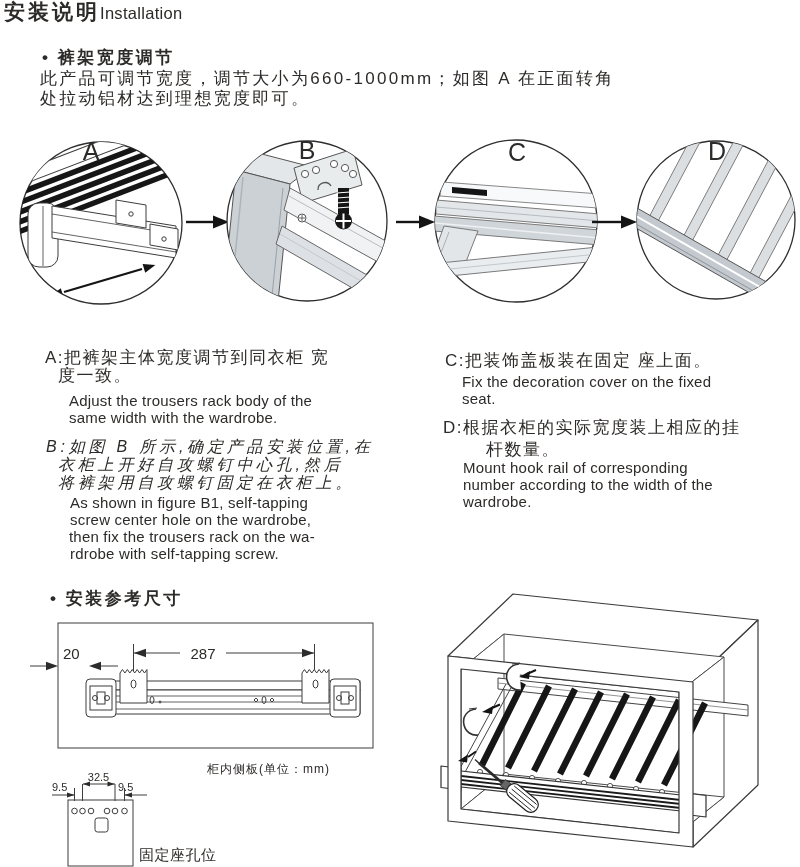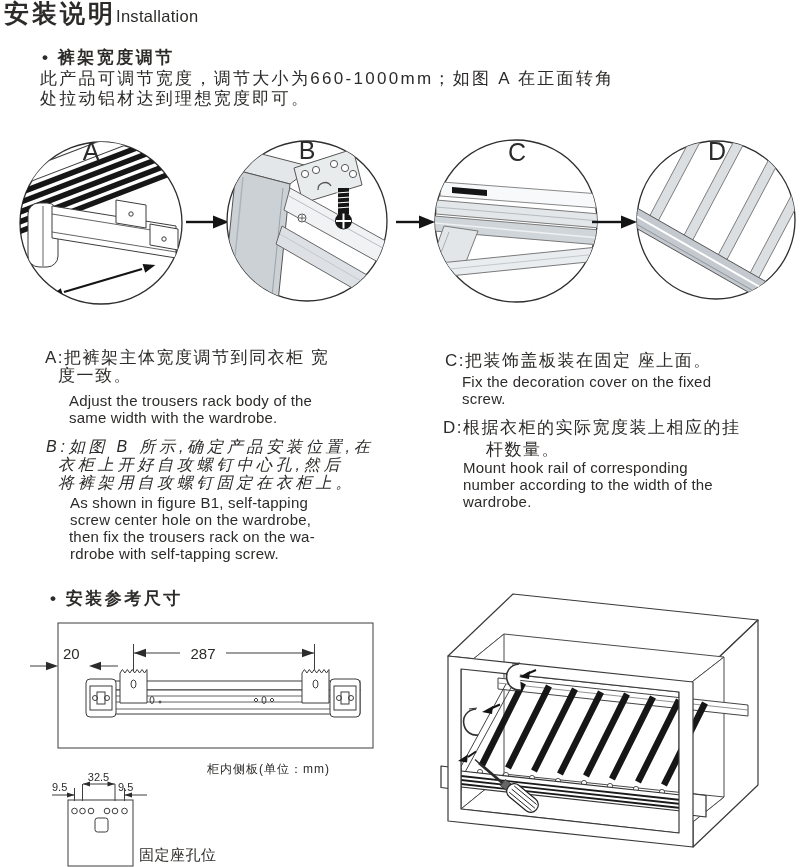--- a/index.html
+++ b/index.html
@@ -2,21 +2,21 @@
 <html><head>
 <meta charset="utf-8">
 <style>
   * { box-sizing: border-box; }
   html,body { margin:0; padding:0; }
   body {
     width:800px; height:867px; background:#ffffff; overflow:hidden; position:relative;
     font-family:"Liberation Sans","DejaVu Sans",sans-serif; color:#2d2b29;
   }
   .abs { position:absolute; white-space:nowrap; line-height:1; }
-  .title-zh { font-size:25px; letter-spacing:3px; font-weight:bold; }
+  .title-zh { font-size:21px; letter-spacing:3px; font-weight:bold; }
   .title-en { font-size:16.5px; letter-spacing:0.3px; }
   .h-zh { font-size:17px; letter-spacing:2.5px; font-weight:bold; }
   .p-zh { font-size:17px; letter-spacing:2.3px; }
   .zh  { font-size:17px; letter-spacing:1.5px; }
   .zhw { font-size:16px; letter-spacing:3.8px;font-style:italic; }
   .en  { font-size:15px; letter-spacing:0.2px; }
   .cap { font-size:12px; letter-spacing:1px; }
   .cap2 { font-size:15px; letter-spacing:0.5px; }
   svg text { font-family:"Liberation Sans","DejaVu Sans",sans-serif; fill:#2d2b29; }
 </style>
@@ -170,21 +170,21 @@
 <div class="abs zhw" style="left:46px; top:439px;">B:如图 B 所示,确定产品安装位置,在</div>
 <div class="abs zhw" style="left:58px; top:457px;">衣柜上开好自攻螺钉中心孔,然后</div>
 <div class="abs zhw" style="left:58px; top:475px;">将裤架用自攻螺钉固定在衣柜上。</div>
 <div class="abs en" style="left:70px; top:495px;">As shown in figure B1, self-tapping</div>
 <div class="abs en" style="left:70px; top:512px;">screw center hole on the wardrobe,</div>
 <div class="abs en" style="left:69px; top:529px;">then fix the trousers rack on the wa-</div>
 <div class="abs en" style="left:70px; top:546px;">rdrobe with self-tapping screw.</div>
 
 <div class="abs zh" style="left:445px; top:352px;">C:把装饰盖板装在固定 座上面。</div>
 <div class="abs en" style="left:462px; top:374px;">Fix the decoration cover on the fixed</div>
-<div class="abs en" style="left:462px; top:391px;">screw.</div>
+<div class="abs en" style="left:462px; top:391px;">seat.</div>
 
 <div class="abs zh" style="left:443px; top:419px;">D:根据衣柜的实际宽度装上相应的挂</div>
 <div class="abs zh" style="left:486px; top:441px;text-align:right;">杆数量。</div>
 <div class="abs en" style="left:463px; top:460px;">Mount hook rail of corresponding</div>
 <div class="abs en" style="left:463px; top:477px;">number according to the width of the</div>
 <div class="abs en" style="left:463px; top:494px;">wardrobe.</div>
 
 <div class="abs h-zh" style="left:50px; top:590px;">• 安装参考尺寸</div>
 
 <svg class="abs" style="left:20px; top:612px;" width="420" height="255" viewBox="20 612 420 255">

